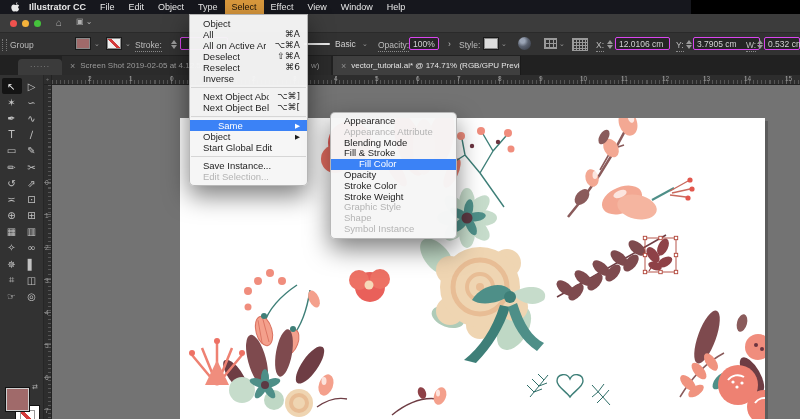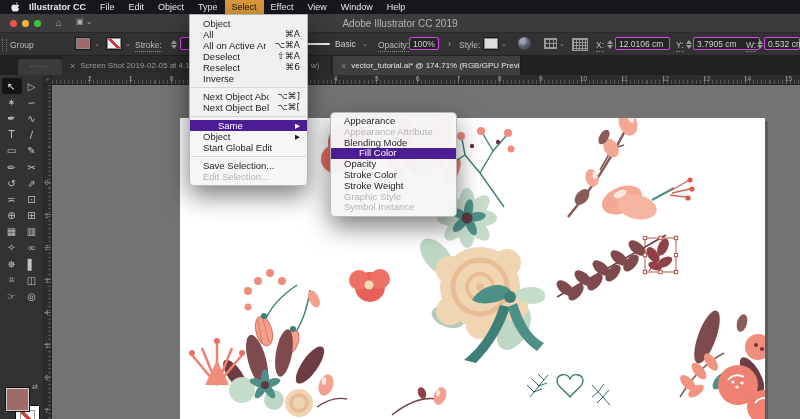--- a/index.html
+++ b/index.html
@@ -1,21 +1,21 @@
 <!DOCTYPE html>
 <html><head>
 <meta charset="utf-8">
 <style>
   html,body{margin:0;padding:0;background:#000;}
   body{width:800px;height:419px;overflow:hidden;position:relative;
        font-family:"Liberation Sans",sans-serif;-webkit-font-smoothing:antialiased;}
   .abs{position:absolute;}
 
   
-  #menubar{left:0;top:0;width:800px;height:14px;background:#16171d;z-index:50;
+  #menubar{left:0;top:0;width:691px;height:14px;background:#16171d;z-index:50;
            display:flex;align-items:center;color:#e8e8e8;font-size:9px;}
   #apple-logo{width:14px;margin-left:8px;display:flex;justify-content:center;}
   .mb-item{padding:0 7px;height:14px;line-height:14px;white-space:nowrap;}
   .mb-item.bold{font-weight:bold;}
   .mb-item.active{background:#d9983c;color:#1a1208;}
 
   
   #titlebar{left:0;top:14px;width:800px;height:19px;background:#3c3c3c;z-index:10;
             border-bottom:1px solid #2a2a2a;box-sizing:border-box;}
   .tl{width:7px;height:7px;border-radius:50%;top:6px;}
@@ -89,21 +89,21 @@
   
   .menu-panel{background:rgba(246,246,246,0.97);border:1px solid rgba(0,0,0,0.25);box-sizing:border-box;
      box-shadow:0 10px 24px rgba(0,0,0,0.5);z-index:60;font-size:9.5px;color:#1d1d1d;padding:3px 0;}
   #select-menu-panel{left:189px;top:14px;width:119px;border-radius:0 0 5px 5px;}
   #same-submenu-panel{left:330px;top:112px;width:127px;border-radius:5px;}
   .menu-item{height:11px;line-height:11px;display:flex;align-items:center;padding:0 7px 0 13px;white-space:nowrap;}
   #same-submenu-panel .menu-item{height:10.8px;line-height:10.8px;}
   .menu-item .lbl{flex:1 1 auto;overflow:hidden;}
   .menu-item .sc{margin-left:8px;font-family:"DejaVu Sans",sans-serif;font-size:9px;color:#1d1d1d;}
   .menu-item .arr{margin-left:8px;font-size:6.5px;color:#1d1d1d;}
-  .menu-item.hl{background:#4c1d95;color:#fff;padding-left:28px;}
+  .menu-item.hl{background:#3b82f6;color:#fff;padding-left:28px;}
   .menu-item.hl .sc,.menu-item.hl .arr{color:#fff;}
   .menu-item.dis{color:#b4b4b4;}
   .menu-sep{height:1px;background:#d6d6d6;margin:3px 1px;}
 </style>
 </head>
 <body>
 
 <div id="menubar" class="abs">
   <span id="apple-logo">
     <svg width="9" height="11" viewBox="0 0 9 11">
@@ -123,21 +123,20 @@
       <span class="mb-item">Help</span>
     </span>
 </div>
 
 <div id="titlebar" class="abs">
   <span class="tl abs" style="left:10px;background:#f0524e;"></span>
   <span class="tl abs" style="left:22px;background:#f5b33b;"></span>
   <span class="tl abs" style="left:34px;background:#45c33c;"></span>
   <span class="tb-ico abs" style="left:56px;">⌂</span>
   <span class="tb-ico abs" style="left:76px;font-size:8px;">▣ ⌄</span>
-  <div id="titlebar-title" class="abs">Adobe Illustrator CC 2019</div>
 </div>
 
 <div id="controlbar" class="abs">
   <span id="grip" class="abs"></span>
   <span class="cb-label abs" style="left:10px;">Group</span>
   <span class="cb-swatch abs" style="left:75px;background:#a06a6a;"></span>
   <span class="chev abs" style="left:94px;">⌄</span>
   <span class="cb-swatch abs" style="left:106px;background:#efefef;background-image:linear-gradient(45deg,transparent 42%,#d33a3a 42%,#d33a3a 58%,transparent 58%);"></span>
   <span class="chev abs" style="left:125px;">⌄</span>
   <span class="cb-label cb-ul abs" style="left:135px;">Stroke:</span>
@@ -546,48 +545,54 @@
     </div>
     <div class="menu-item">
       <span class="lbl">Object</span>
       <span class="arr">▶</span>
     </div>
     <div class="menu-item">
       <span class="lbl">Start Global Edit</span>
     </div>
     <div class="menu-sep"></div>
     <div class="menu-item">
-      <span class="lbl">Save Selection...</span>
+      <span class="lbl">Save Instance...</span>
     </div>
     <div class="menu-item dis">
       <span class="lbl">Edit Selection...</span>
     </div>
   </div>
 
 <div id="same-submenu-panel" class="menu-panel abs">
     <div class="menu-item">
       <span class="lbl">Appearance</span>
     </div>
     <div class="menu-item dis">
       <span class="lbl">Appearance Attribute</span>
     </div>
     <div class="menu-item">
       <span class="lbl">Blending Mode</span>
     </div>
+    <div class="menu-item">
+      <span class="lbl">Fill &amp; Stroke</span>
+    </div>
     <div class="menu-item hl">
       <span class="lbl">Fill Color</span>
     </div>
     <div class="menu-item">
       <span class="lbl">Opacity</span>
     </div>
     <div class="menu-item">
       <span class="lbl">Stroke Color</span>
     </div>
     <div class="menu-item">
       <span class="lbl">Stroke Weight</span>
     </div>
     <div class="menu-item dis">
       <span class="lbl">Graphic Style</span>
     </div>
     <div class="menu-item dis">
+      <span class="lbl">Shape</span>
+    </div>
+    <div class="menu-item dis">
       <span class="lbl">Symbol Instance</span>
     </div>
   </div>
 
 </body></html>

